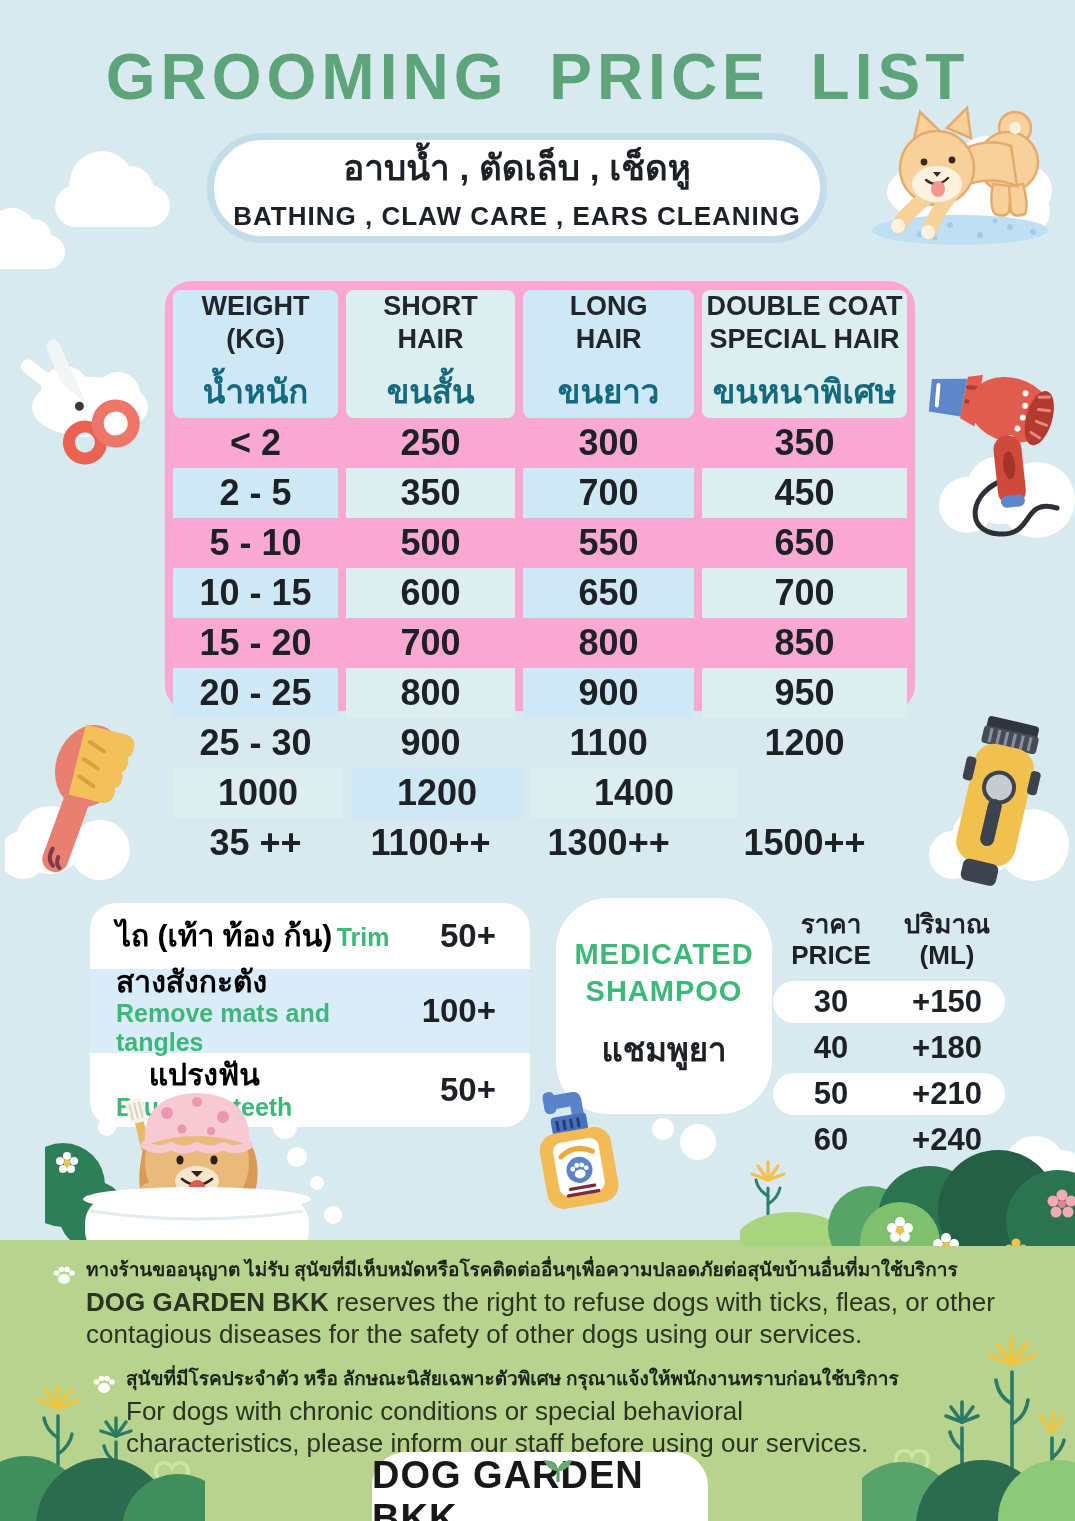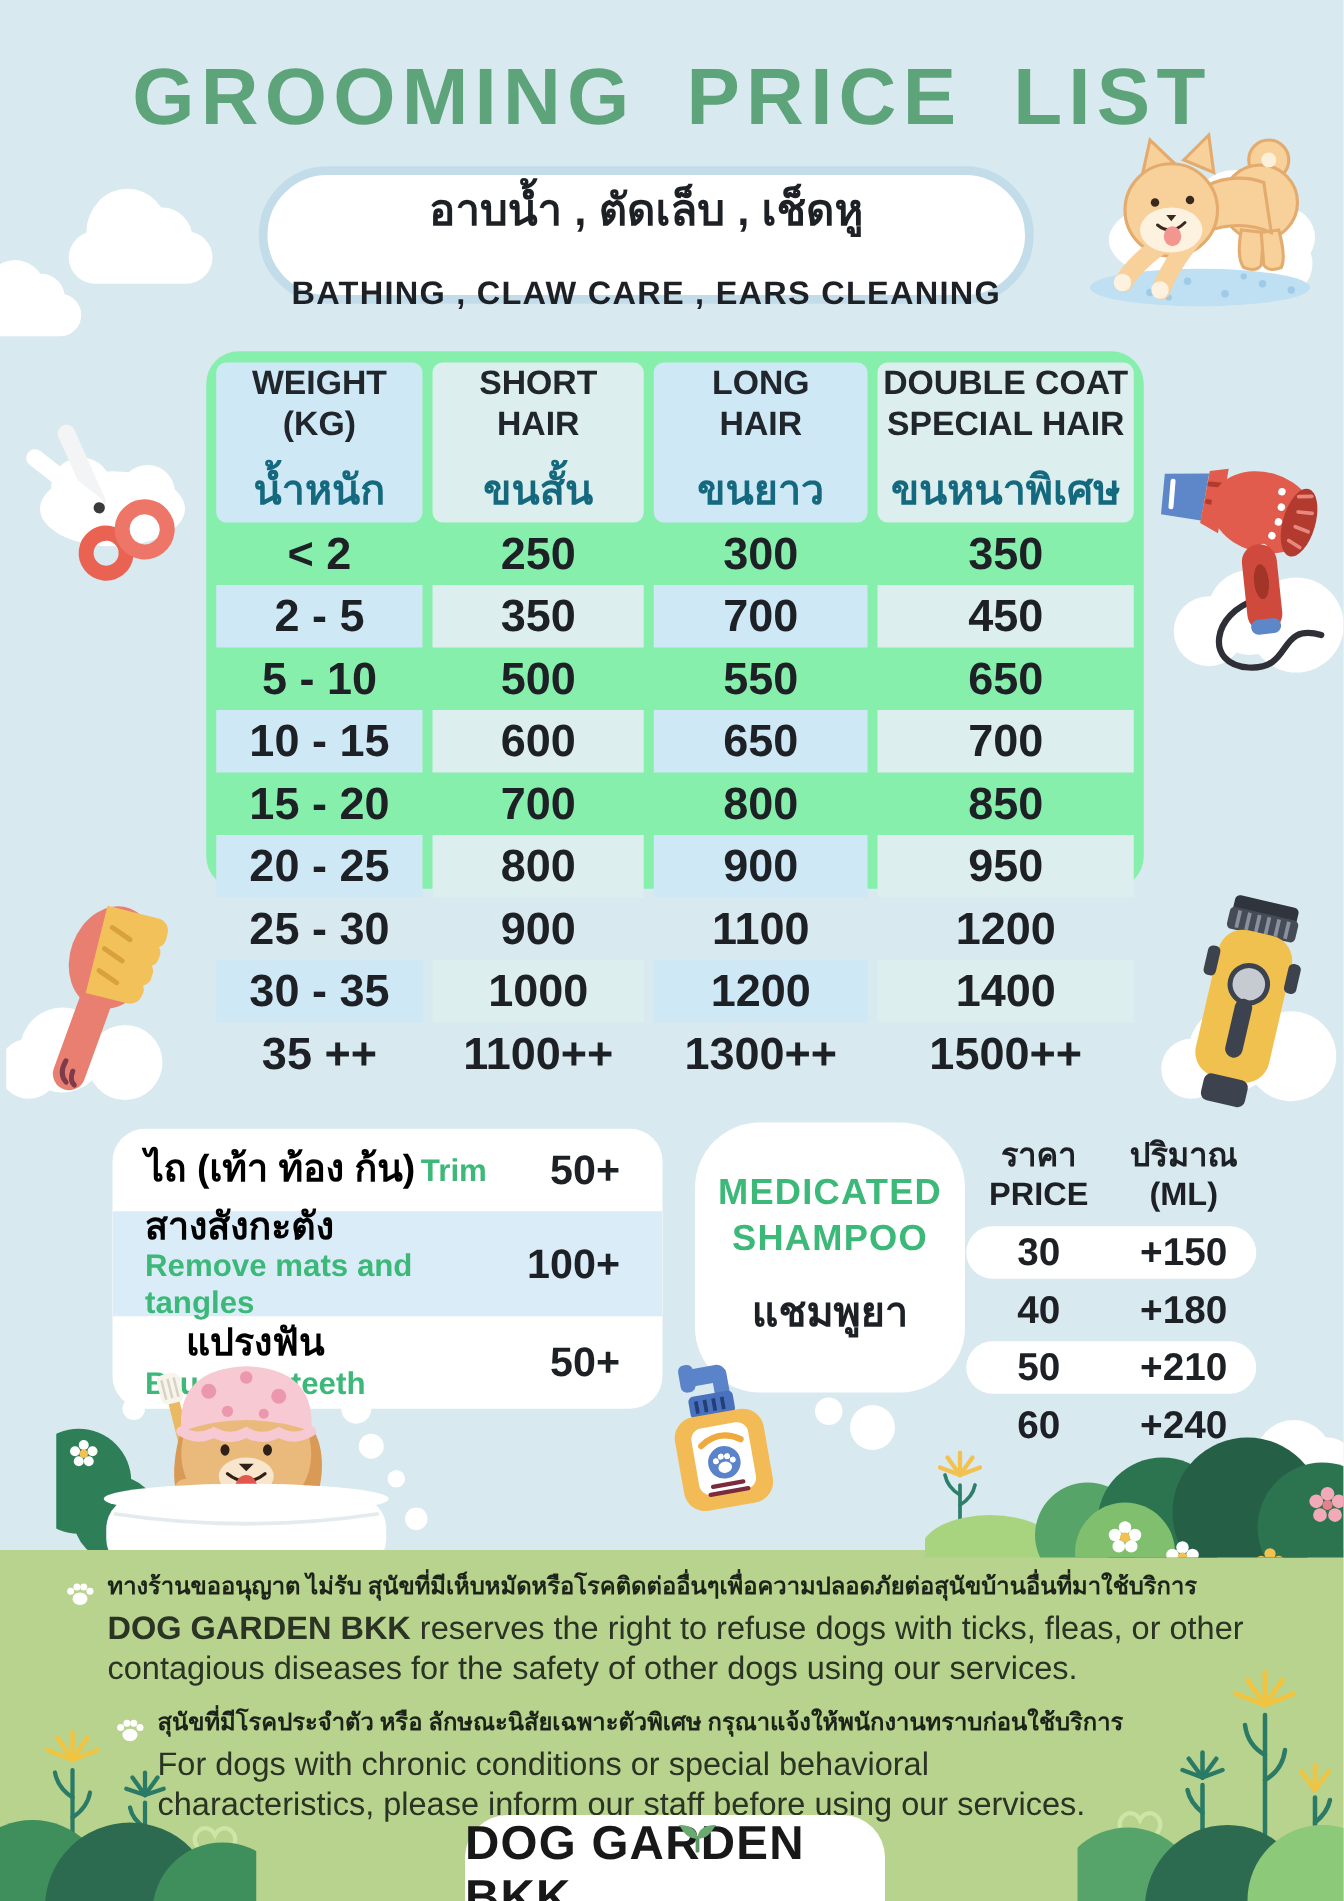--- a/index.html
+++ b/index.html
@@ -10,23 +10,23 @@
   .cloud::before,.cloud::after{content:"";position:absolute;background:#fff;border-radius:50%;}
   .cloud::before{width:58%;height:170%;left:12%;top:-80%;}
   .cloud::after{width:42%;height:120%;right:14%;top:-46%;}
   
   .title{position:absolute;top:40px;left:0;width:100%;text-align:center;
          font-size:64px;font-weight:800;letter-spacing:5px;word-spacing:18px;color:#5da47a;}
   .subtitle{position:absolute;left:207px;top:133px;width:620px;height:110px;background:#fff;
             border:7px solid #c3dcea;border-radius:70px;display:flex;flex-direction:column;
             align-items:center;justify-content:flex-start;box-sizing:border-box;}
   .subtitle .th{font-size:35px;font-weight:800;color:#1d2126;}
-  .subtitle .en{font-size:26px;font-weight:800;color:#1d2126;margin-top:24px;letter-spacing:1px;}
+  .subtitle .en{font-size:26px;font-weight:800;color:#1d2126;margin-top:6px;letter-spacing:1px;}
   
-  .ptable{position:absolute;left:165px;top:281px;width:750px;height:430px;background:#86efac;
+  .ptable{position:absolute;left:165px;top:281px;width:750px;height:430px;background:#f9a8d4;
           border-radius:26px;box-sizing:border-box;padding:9px 8px;}
   .t-head{display:flex;gap:8px;height:128px;}
   .t-head .hc{border-radius:8px;display:flex;flex-direction:column;align-items:center;justify-content:center;}
   .hc .en{font-size:27px;font-weight:800;color:#20262b;text-align:center;line-height:1.2;}
   .hc .th{font-size:33px;font-weight:800;color:#15697f;margin-top:10px;}
   .t-row{display:flex;gap:8px;height:50px;}
   .t-row .tc{display:flex;align-items:center;justify-content:center;
              font-size:36px;font-weight:800;color:#1d2126;}
   .c1{width:166px;} .c2{width:170px;} .c3{width:172px;} .c4{width:206px;}
   .striped .c1,.striped .c3{background:#cfe8f6;}
@@ -186,21 +186,20 @@
         <div class="tc c3">900</div>
         <div class="tc c4">950</div>
       </div>
     <div class="t-row">
         <div class="tc c1">25 -  30</div>
         <div class="tc c2">900</div>
         <div class="tc c3">1100</div>
         <div class="tc c4">1200</div>
       </div>
     <div class="t-row striped">
-        <div class="tc c1">30 -  35</div>
         <div class="tc c2">1000</div>
         <div class="tc c3">1200</div>
         <div class="tc c4">1400</div>
       </div>
     <div class="t-row">
         <div class="tc c1">35 ++</div>
         <div class="tc c2">1100++</div>
         <div class="tc c3">1300++</div>
         <div class="tc c4">1500++</div>
       </div>

